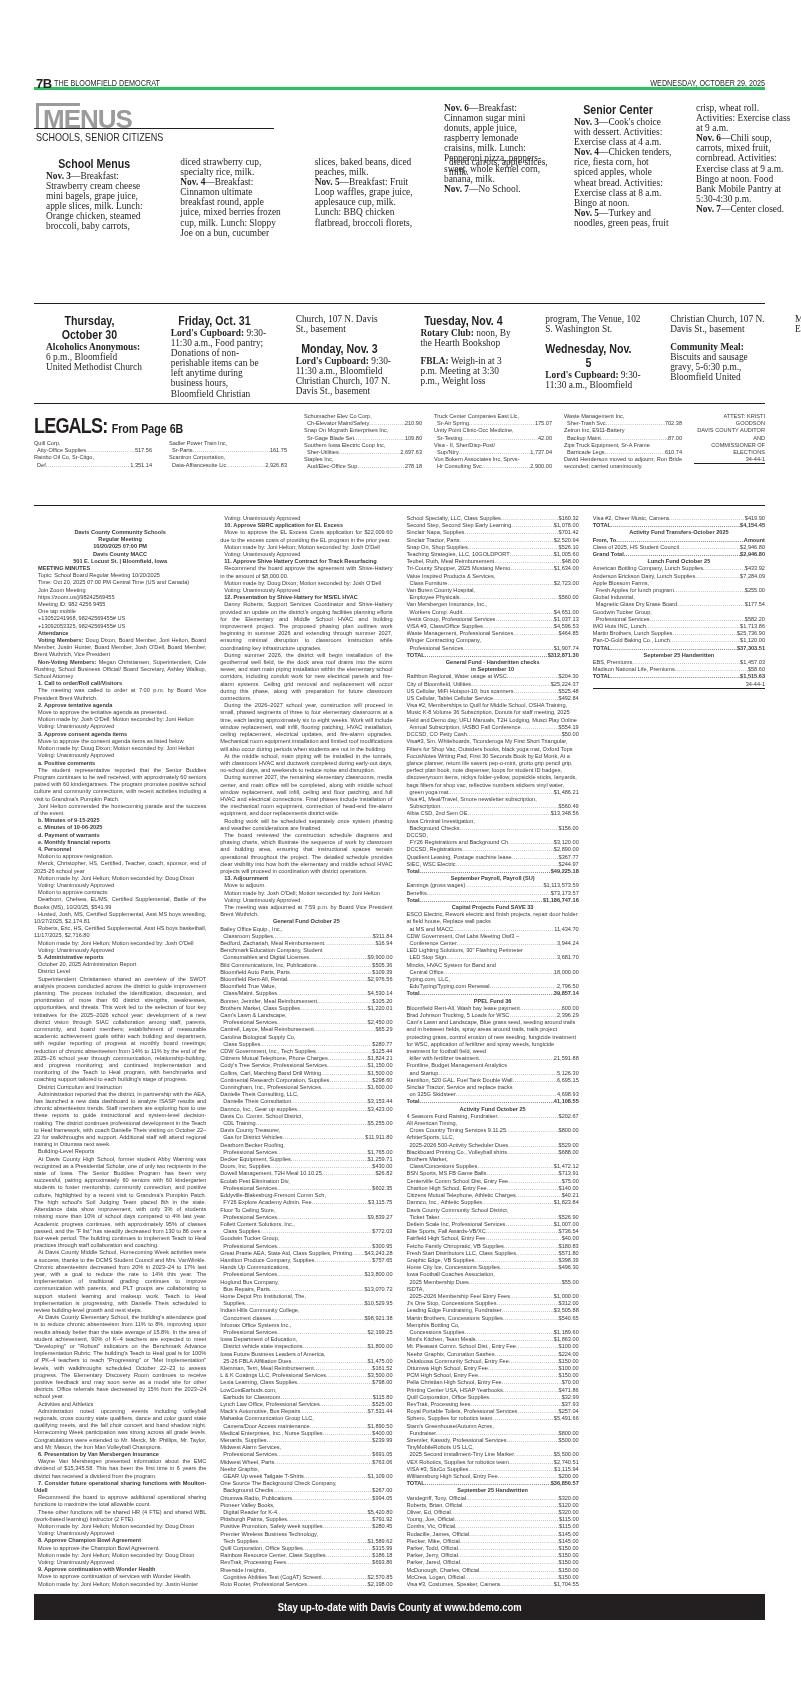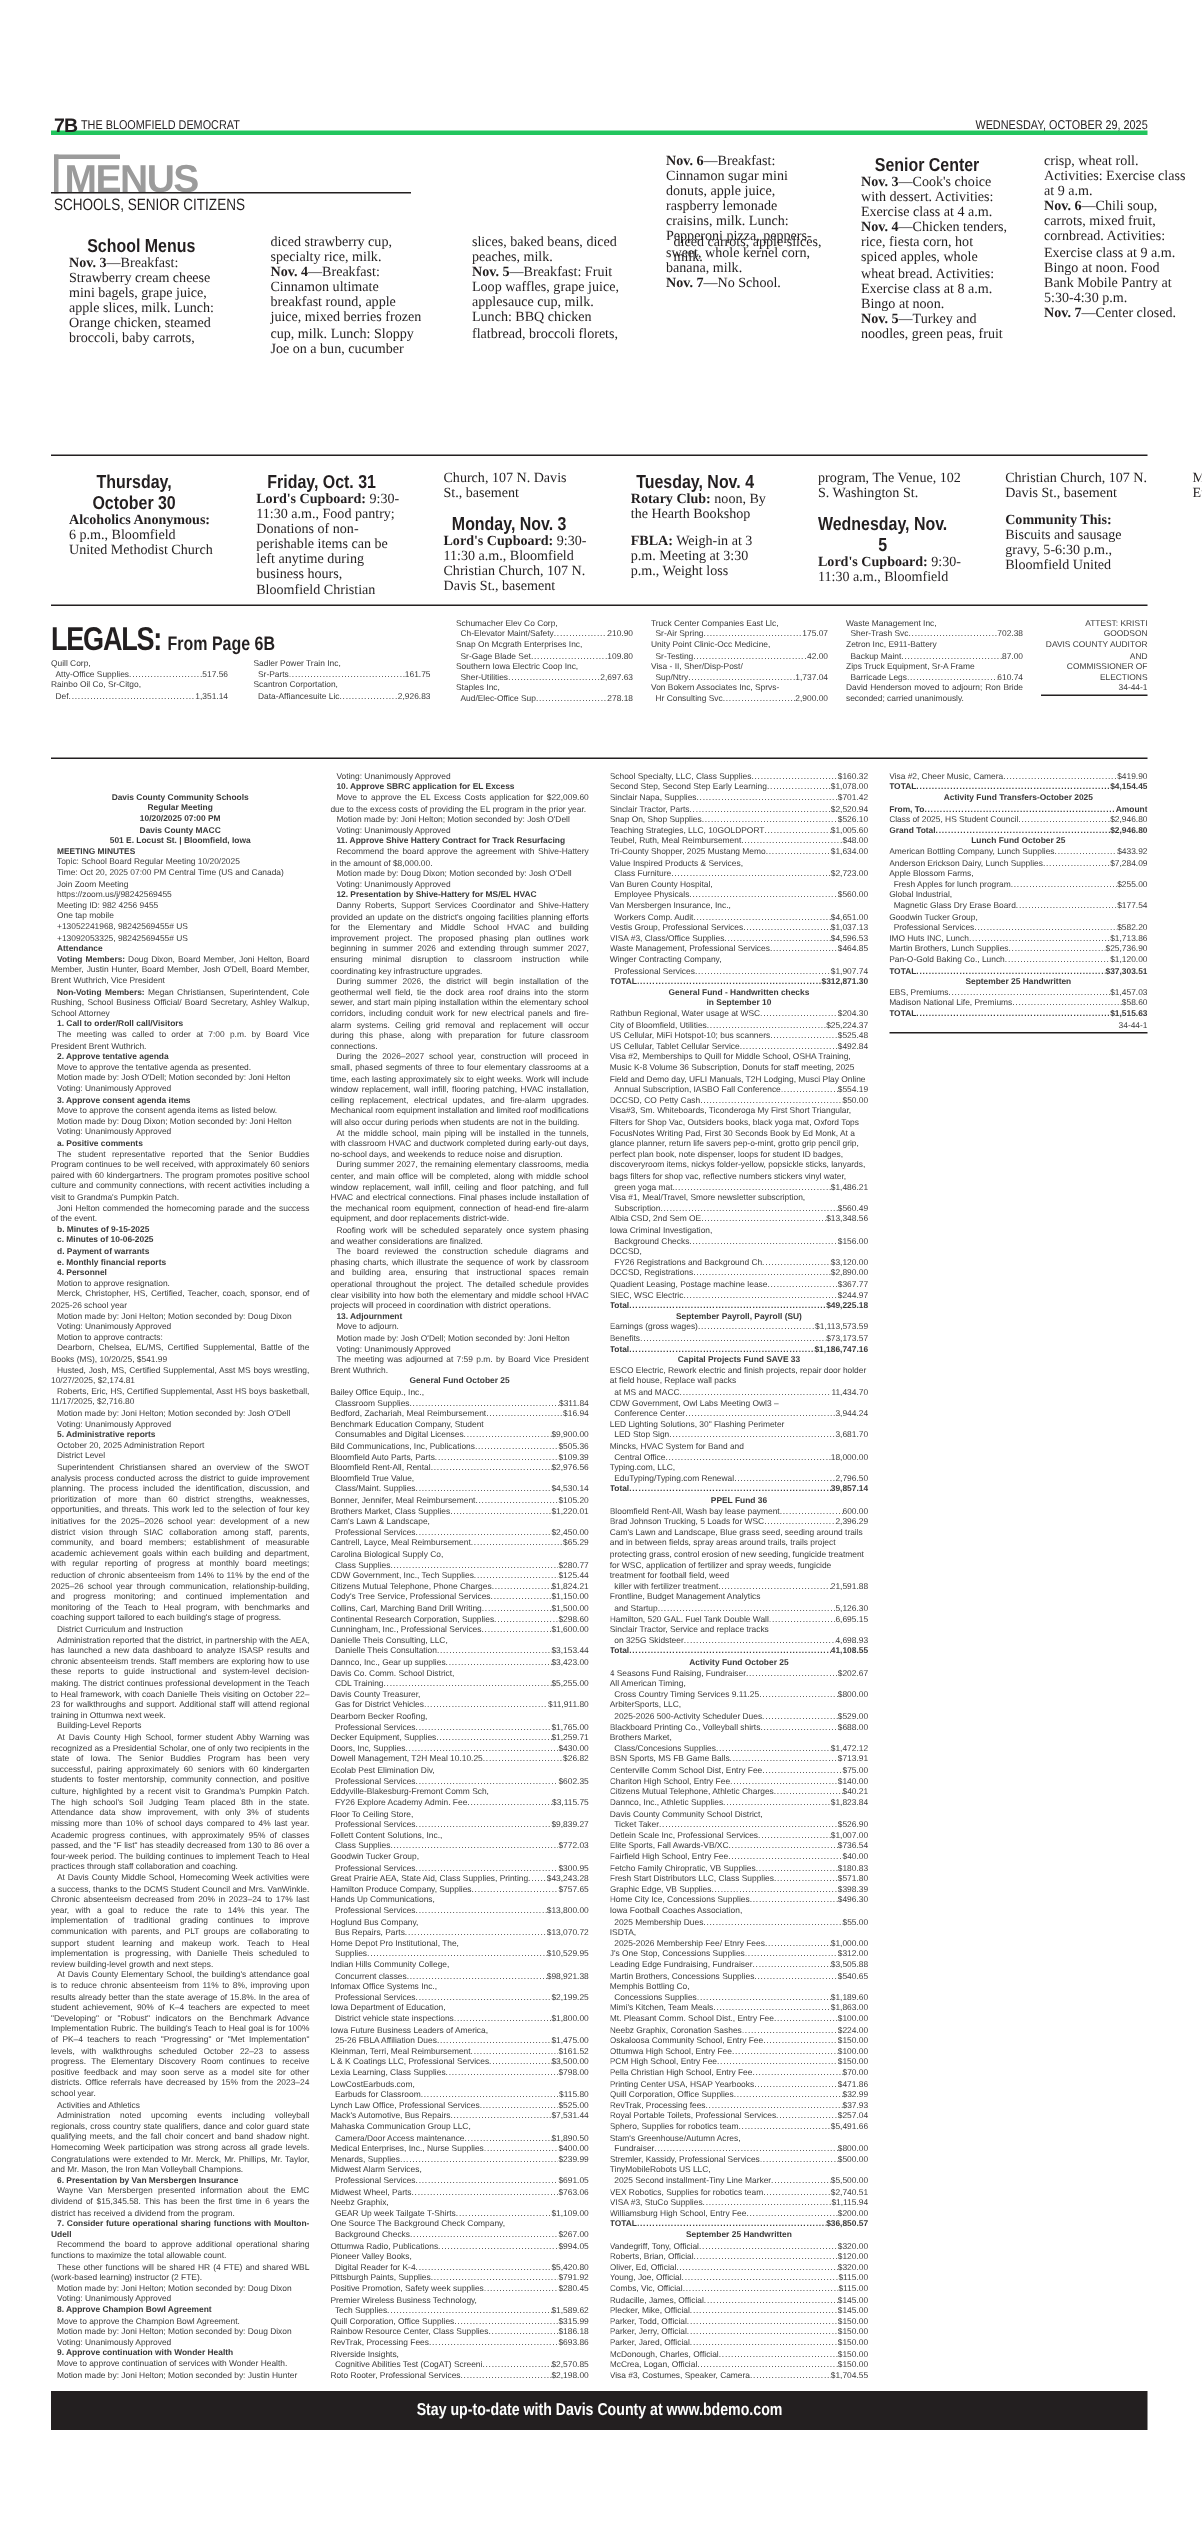--- a/index.html
+++ b/index.html
@@ -94,21 +94,21 @@
         <p class="ind" style="margin-bottom: 8px;"><span class="b">Alcoholics Anonymous:</span><span> 6 p.m., Bloomfield United Methodist Church</span></p>
         <div class="cal-h" style="break-after: avoid;">Friday, Oct. 31</div>
         <p class="ind" style="margin-bottom: 8px;"><span class="b">Lord's Cupboard:</span><span> 9:30-11:30 a.m., Food pantry; Donations of non-perishable items can be left anytime during business hours, Bloomfield Christian Church, 107 N. Davis St., basement</span></p>
         <div class="cal-h" style="break-after: avoid;">Monday, Nov. 3</div>
         <p class="ind" style="margin-bottom: 8px;"><span class="b">Lord's Cupboard:</span><span> 9:30-11:30 a.m., Bloomfield Christian Church, 107 N. Davis St., basement</span></p>
         <div class="cal-h" style="break-after: avoid;">Tuesday, Nov. 4</div>
         <p class="ind" style="margin-bottom: 8px;"><span class="b">Rotary Club:</span><span> noon, By the Hearth Bookshop</span></p>
         <p class="ind" style="margin-bottom: 8px;"><span class="b">FBLA:</span><span> Weigh-in at 3 p.m. Meeting at 3:30 p.m., Weight loss program, The Venue, 102 S. Washington St.</span></p>
         <div class="cal-h" style="break-after: avoid;">Wednesday, Nov. 5</div>
         <p class="ind" style="margin-bottom: 8px;"><span class="b">Lord's Cupboard:</span><span> 9:30-11:30 a.m., Bloomfield Christian Church, 107 N. Davis St., basement</span></p>
-        <p class="ind" style="margin-bottom: 8px;"><span class="b">Community This:</span><span> Biscuits and sausage gravy, 5-6:30 p.m., Bloomfield United Methodist Church. Everyone is welcome</span></p>
+        <p class="ind" style="margin-bottom: 8px;"><span class="b">Community Meal:</span><span> Biscuits and sausage gravy, 5-6:30 p.m., Bloomfield United Methodist Church. Everyone is welcome</span></p>
       </div>
     </div>
 
   <div class="legals-title"><span>LEGALS:</span> <span class="sub">From Page 6B</span></div>
   <div id="legals-top">
       <div class="lg" style="left: 0px; top: 440px; width: 118px;">
         <div>Quill Corp,</div>
         <div class="row">
           <span class="l" style="padding-left: 3px;">Atty-Office Supplies</span>
           <span class="dots"></span>

